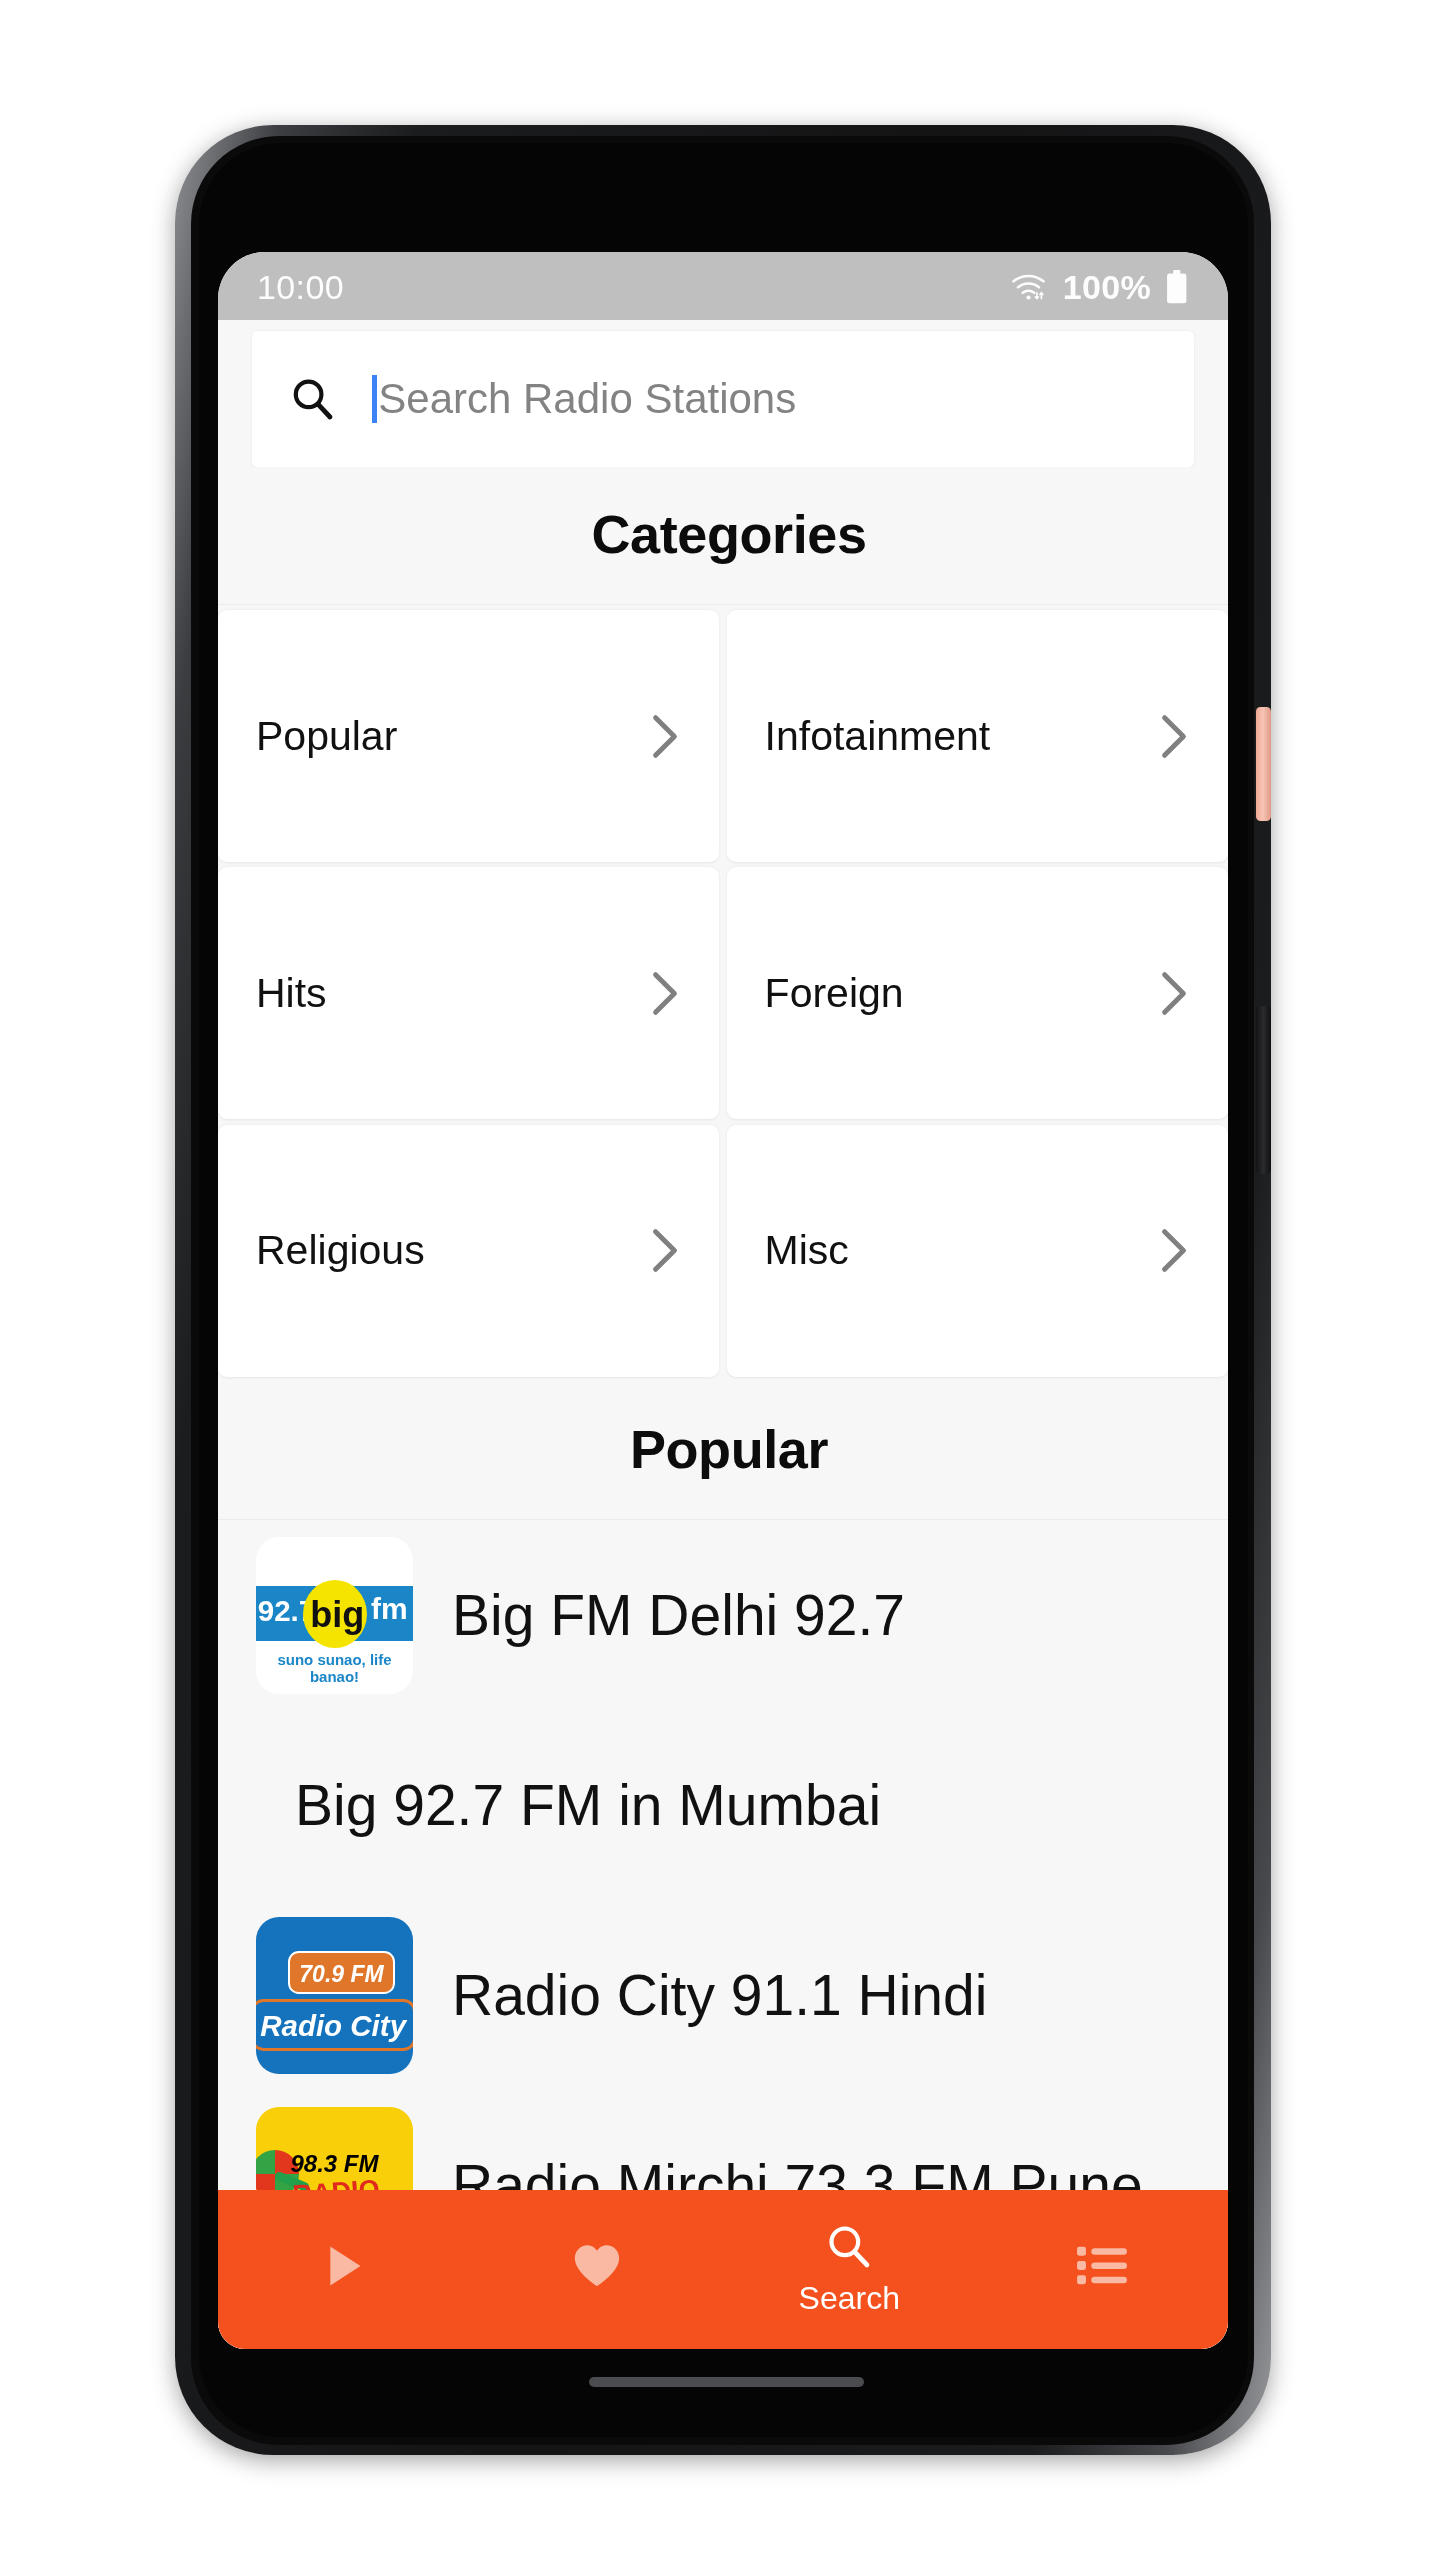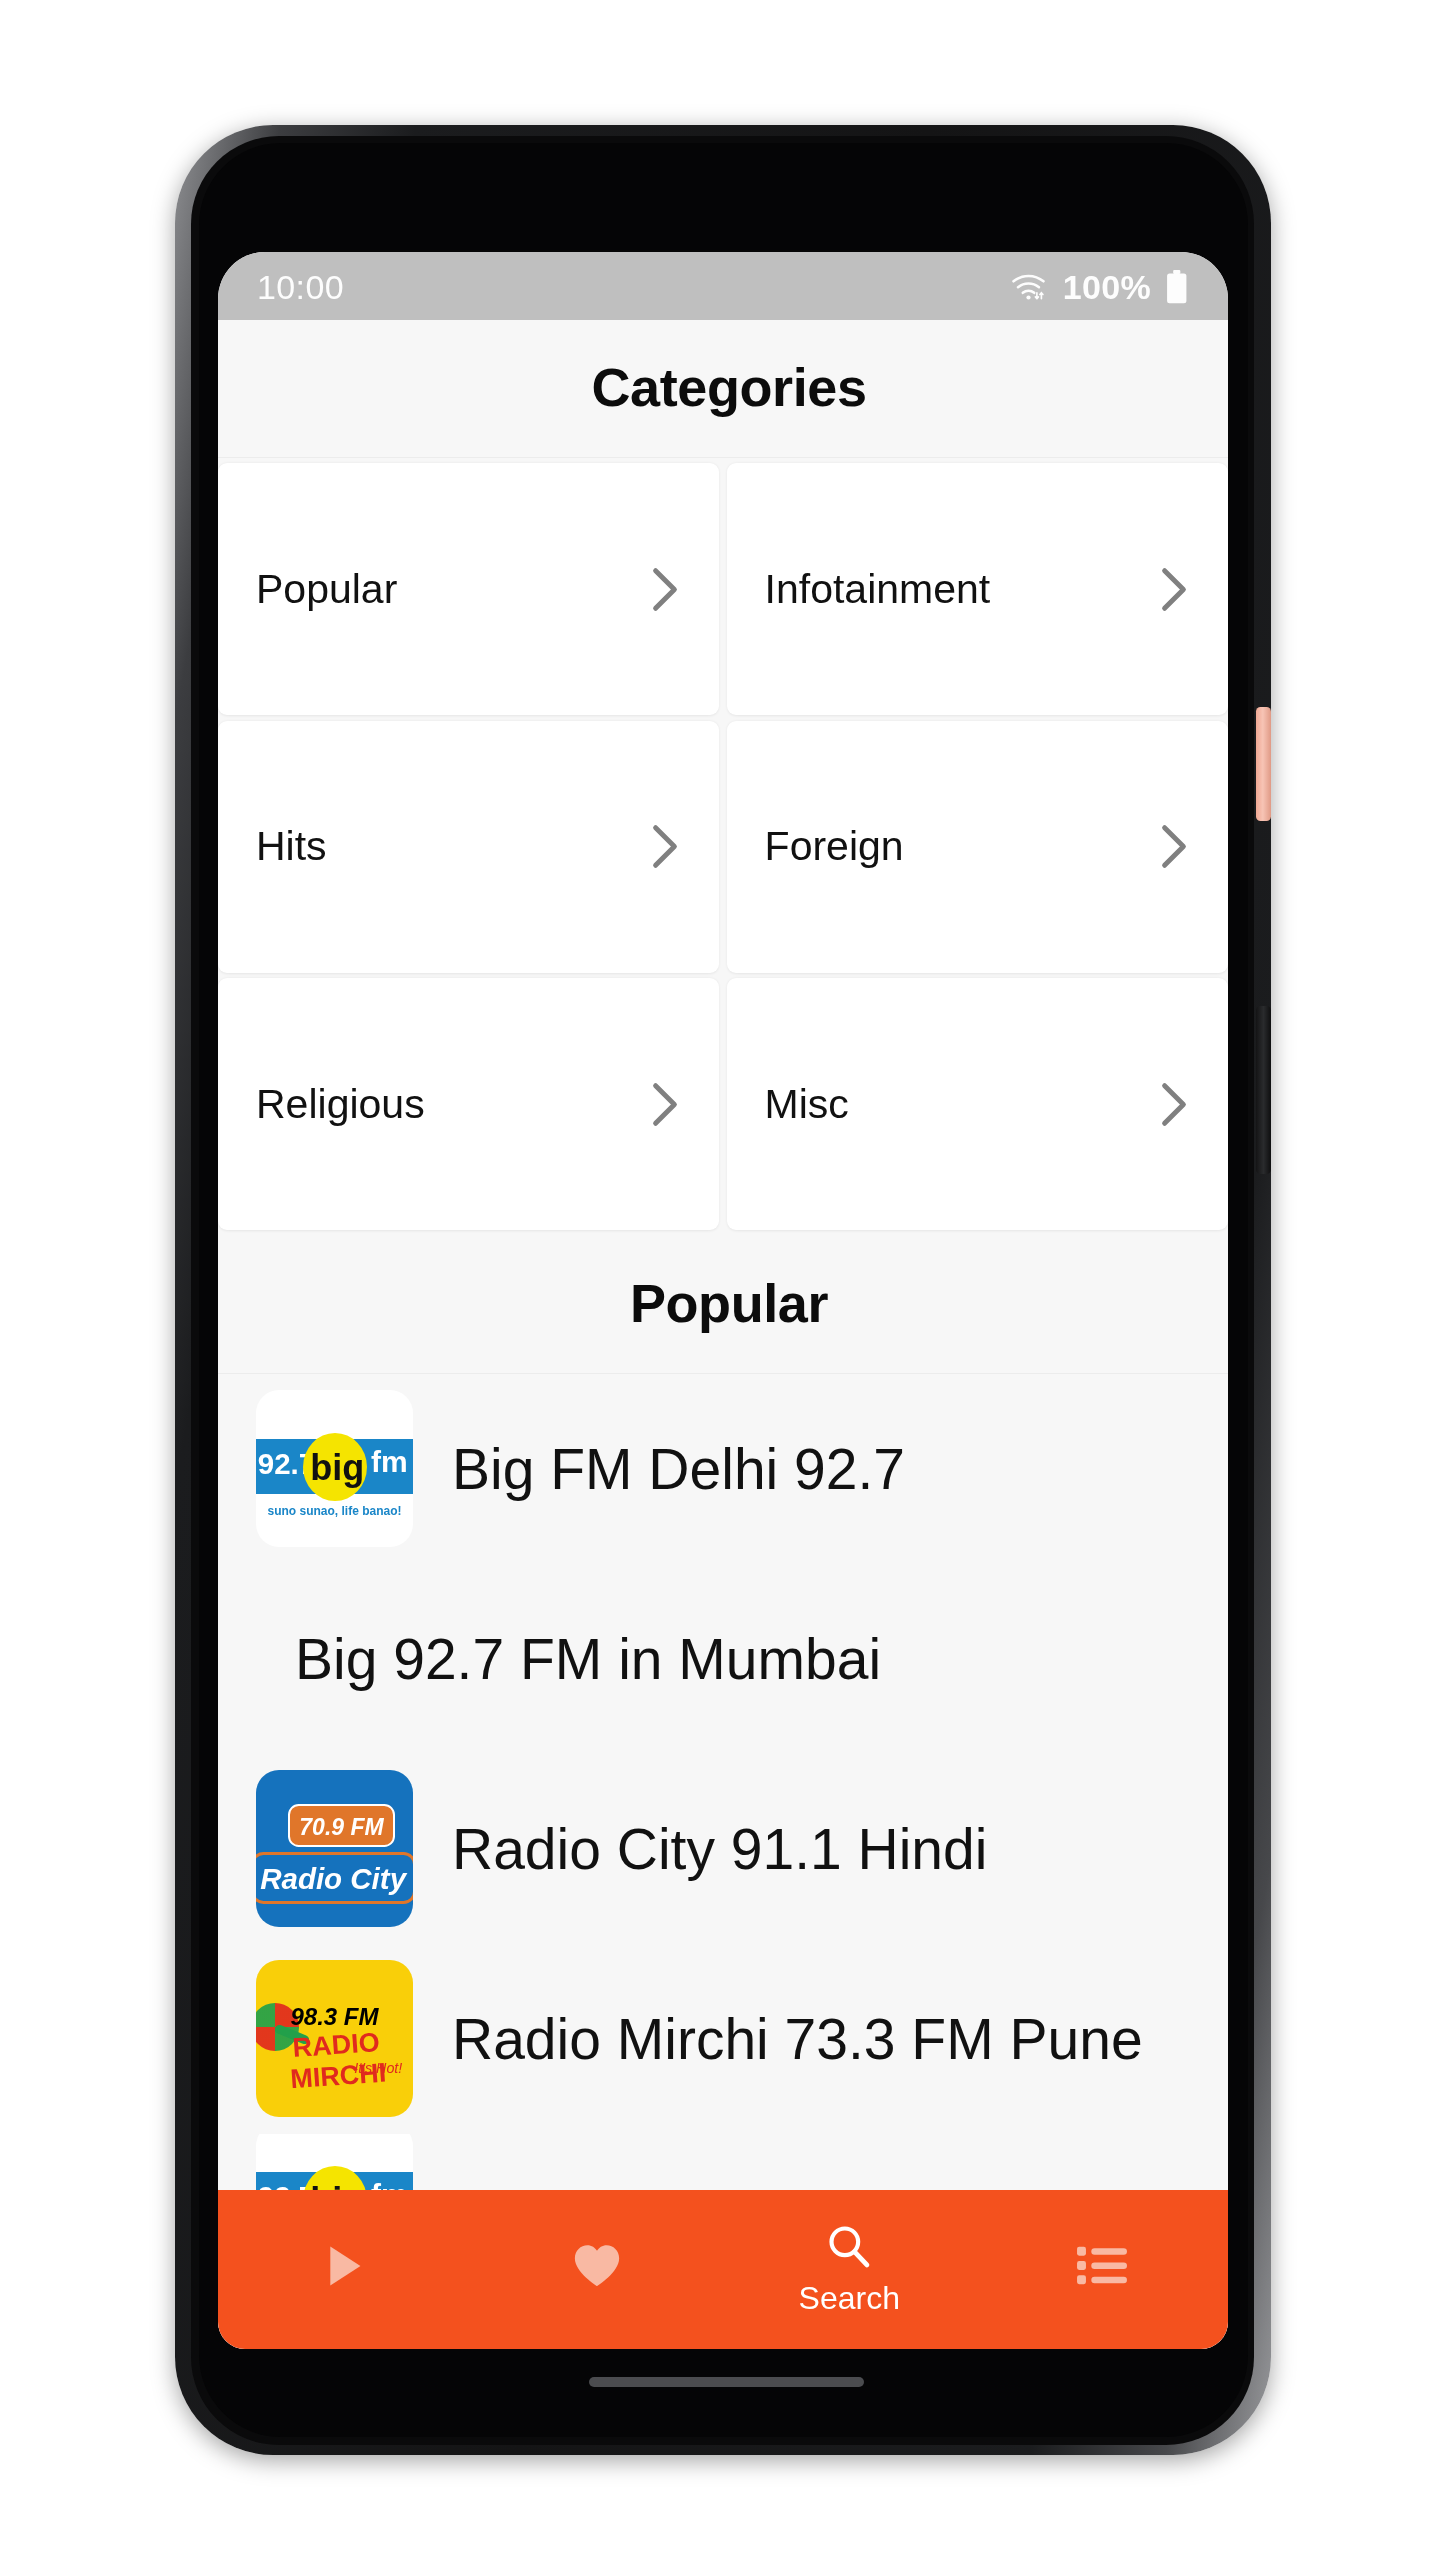--- a/index.html
+++ b/index.html
@@ -195,21 +195,21 @@
     background:#f5e400;
   }
   .lg-bigdelhi .dot span{
     position:absolute; left:7.2px; top:14.3px; font-size:36px; font-weight:700; color:#111;
     font-family:"Liberation Sans",sans-serif;
   }
   .lg-bigdelhi .txt-r {
     position:absolute; right:5.4px; top:55px; font-size:30px; font-weight:700; color:#fff;
   }
   .lg-bigdelhi .tag {
-    position:absolute; left:3.6px; right:3.6px; top:114px; font-size:12px; color:#1a86c8;
+    position:absolute; left:3.6px; right:3.6px; top:114px; font-size:15px; color:#1a86c8;
     text-align:center; font-weight:600;
   }
 
   .lg-bigmum { background:#ffffff; }
   .lg-bigmum .blob{
     position:absolute; left:21.5px; top:14.3px; width:114px; height:106px;
     border-radius:46% 54% 50% 50% / 48% 46% 54% 52%;
     background:radial-gradient(circle at 30% 28%, #8fd3ef 0%, #2f8fd4 45%, #1b5fa8 100%);
     box-shadow: 0 0 0 8px #a9dff1, 0 0 0 12.5px #c9e88a;
   }
@@ -313,20 +313,32 @@
         <div class="status-pct">100%</div>
         <svg class="ico-batt" viewBox="0 0 12 19">
           <rect x="4" y="0" width="4" height="2.2" rx=".6" fill="#fdfdfd"></rect>
           <rect x="0.6" y="2" width="10.8" height="16.6" rx="1.4" fill="#fdfdfd"></rect>
         </svg>
       </div>
     </div>
 
     <div class="appbody">
 
+      <div class="searchwrap">
+        <div class="searchbar">
+          <svg class="ico-search-dark" viewBox="0 0 24 24">
+            <circle cx="10.3" cy="9.7" r="6.4" fill="none" stroke="#111" stroke-width="2.1"></circle>
+            <line x1="15" y1="14.6" x2="21" y2="21" stroke="#111" stroke-width="2.4" stroke-linecap="round"></line>
+          </svg>
+          <div class="search-field">
+            <div class="caret"></div>
+            <div class="search-ph">Search Radio Stations</div>
+          </div>
+        </div>
+      </div>
 
       <div class="section-head">
         <h2>Categories</h2>
       </div>
 
       <div class="cat-grid">
         <div class="cat-card">
           <span class="cat-label">Popular</span>
           <svg class="ico-chev" viewBox="0 0 12 20">
               <polyline points="2,2 10,10 2,18" fill="none" stroke="#808080" stroke-width="2.1" stroke-linecap="round" stroke-linejoin="round"></polyline>

